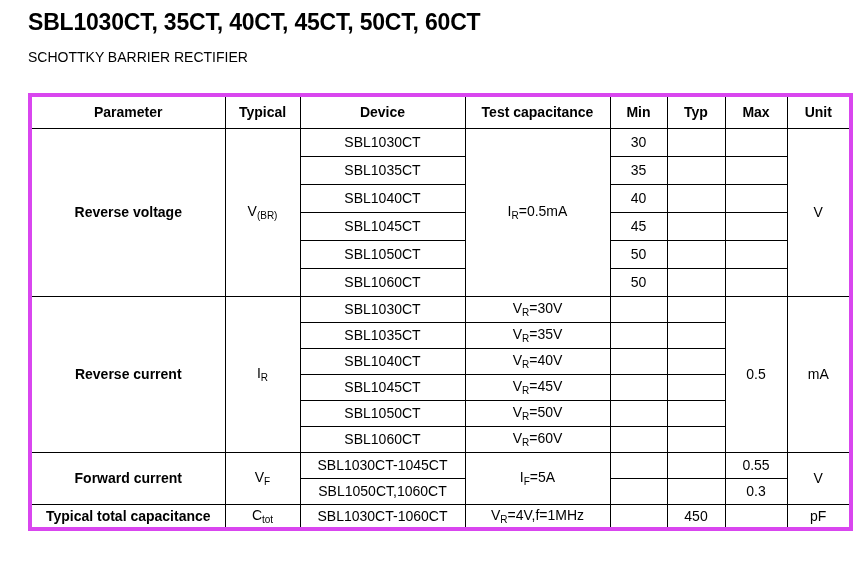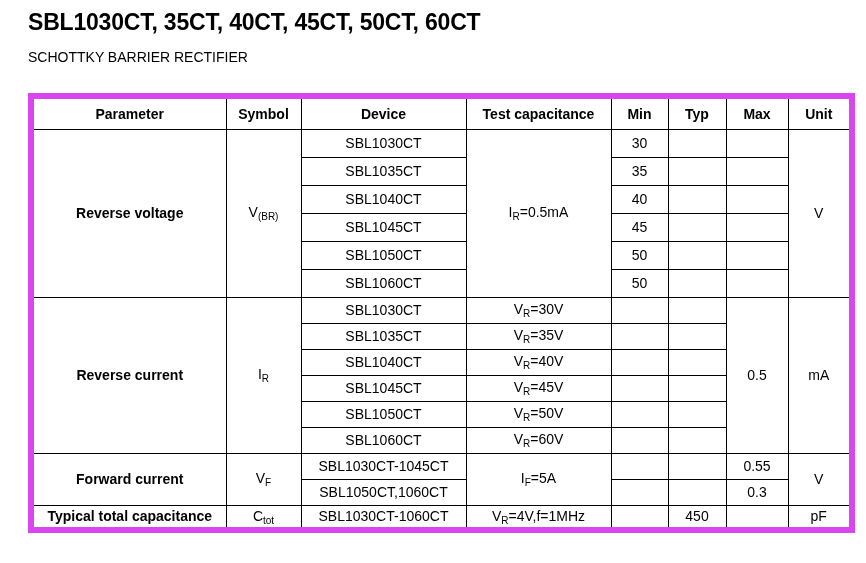--- a/index.html
+++ b/index.html
@@ -29,21 +29,21 @@
   }
   .heading {
     font-size: 16px;
     font-weight: bold;
     margin: 0 0 5px 0;
     letter-spacing: -0.2px;
   }
   .heading sub { font-size: 11px; }
   table.ec {
     border-collapse: collapse;
-    border: 6px solid #d946ef;
+    border: 4px solid #d946ef;
     table-layout: fixed;
     width: 821px;
   }
   table.ec th, table.ec td {
     border: 1px solid #000;
     font-size: 14px;
     text-align: center;
     vertical-align: middle;
     padding: 0 4px;
     overflow: hidden;
@@ -78,21 +78,21 @@
         <col style="width:145px">
       <col style="width:57px">
         <col style="width:58px">
         <col style="width:62px">
         <col style="width:64px">
     </colgroup>
 
     <tbody>
         <tr>
       <th>Parameter</th>
-      <th>Symbol</th>
+      <th>Typical</th>
       <th>Device</th>
       <th>Test capacitance</th>
       <th>Min</th>
       <th>Typ</th>
       <th>Max</th>
       <th>Unit</th>
     </tr>
 
     <tr class="h28">
       <td class="param" rowspan="6">Reverse voltage</td>

